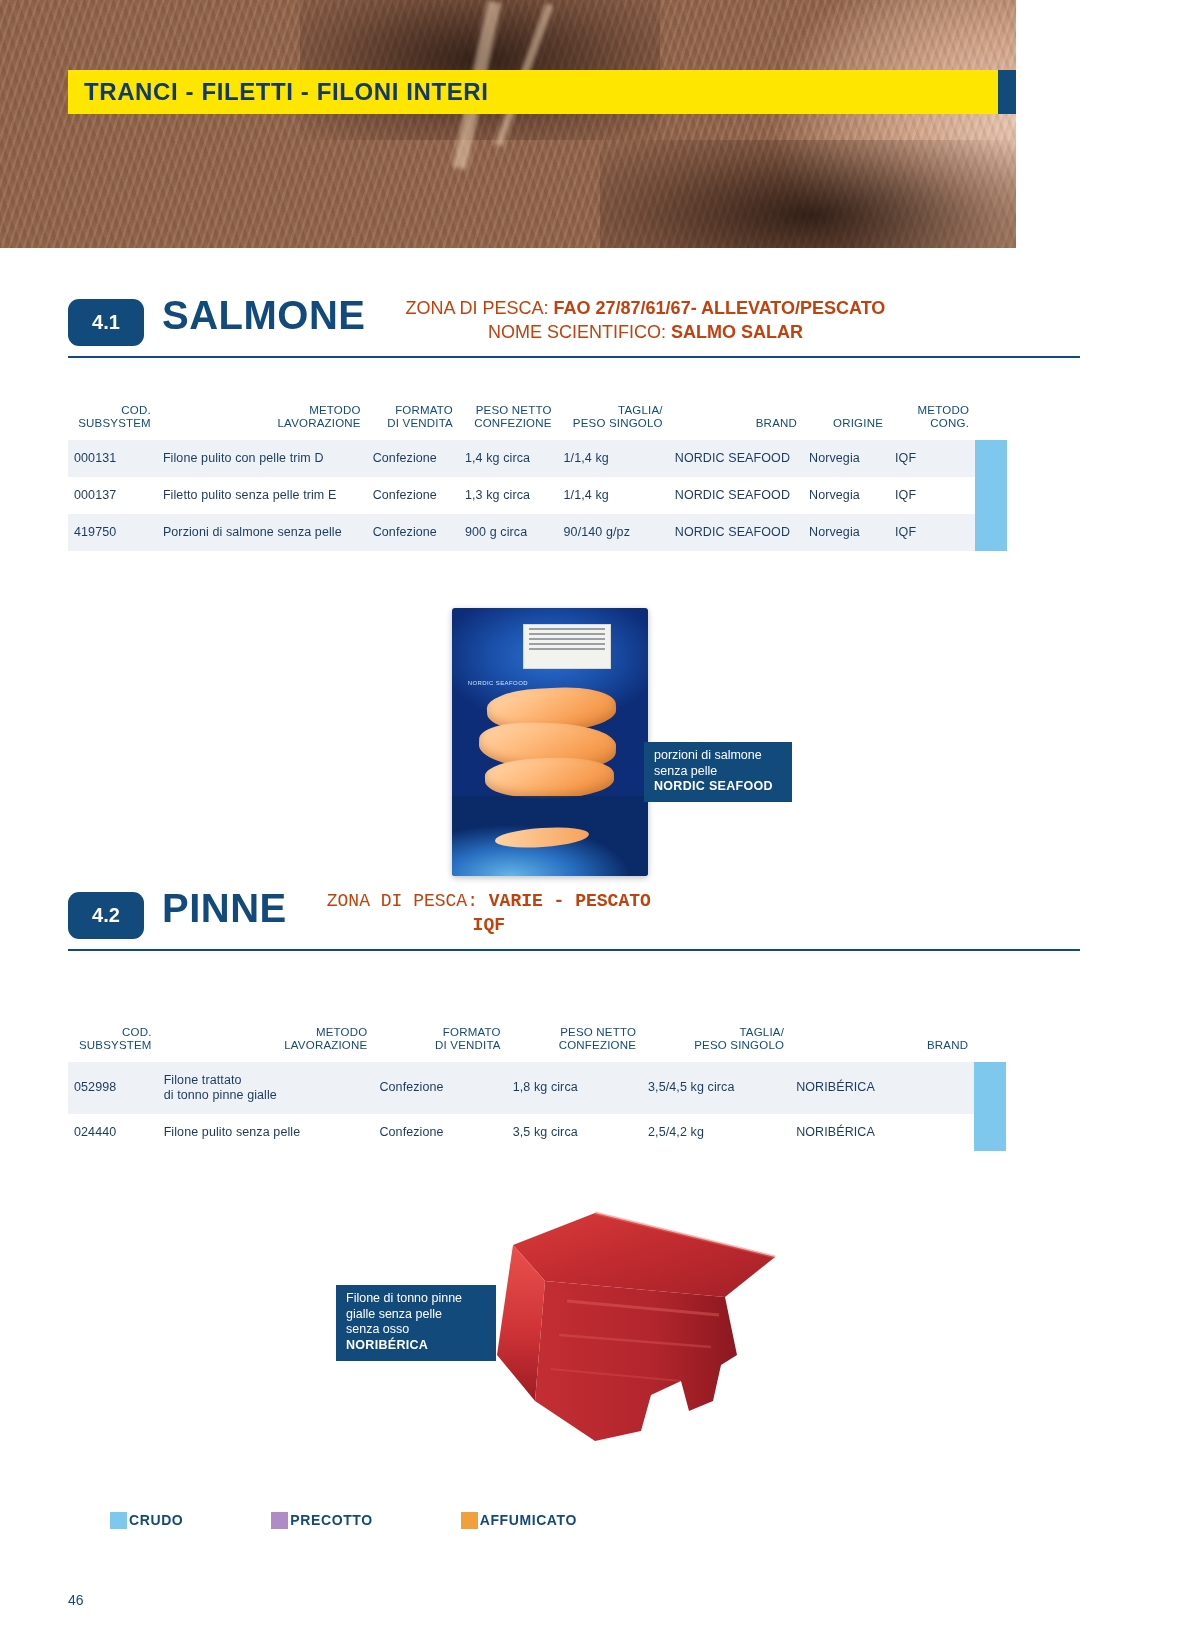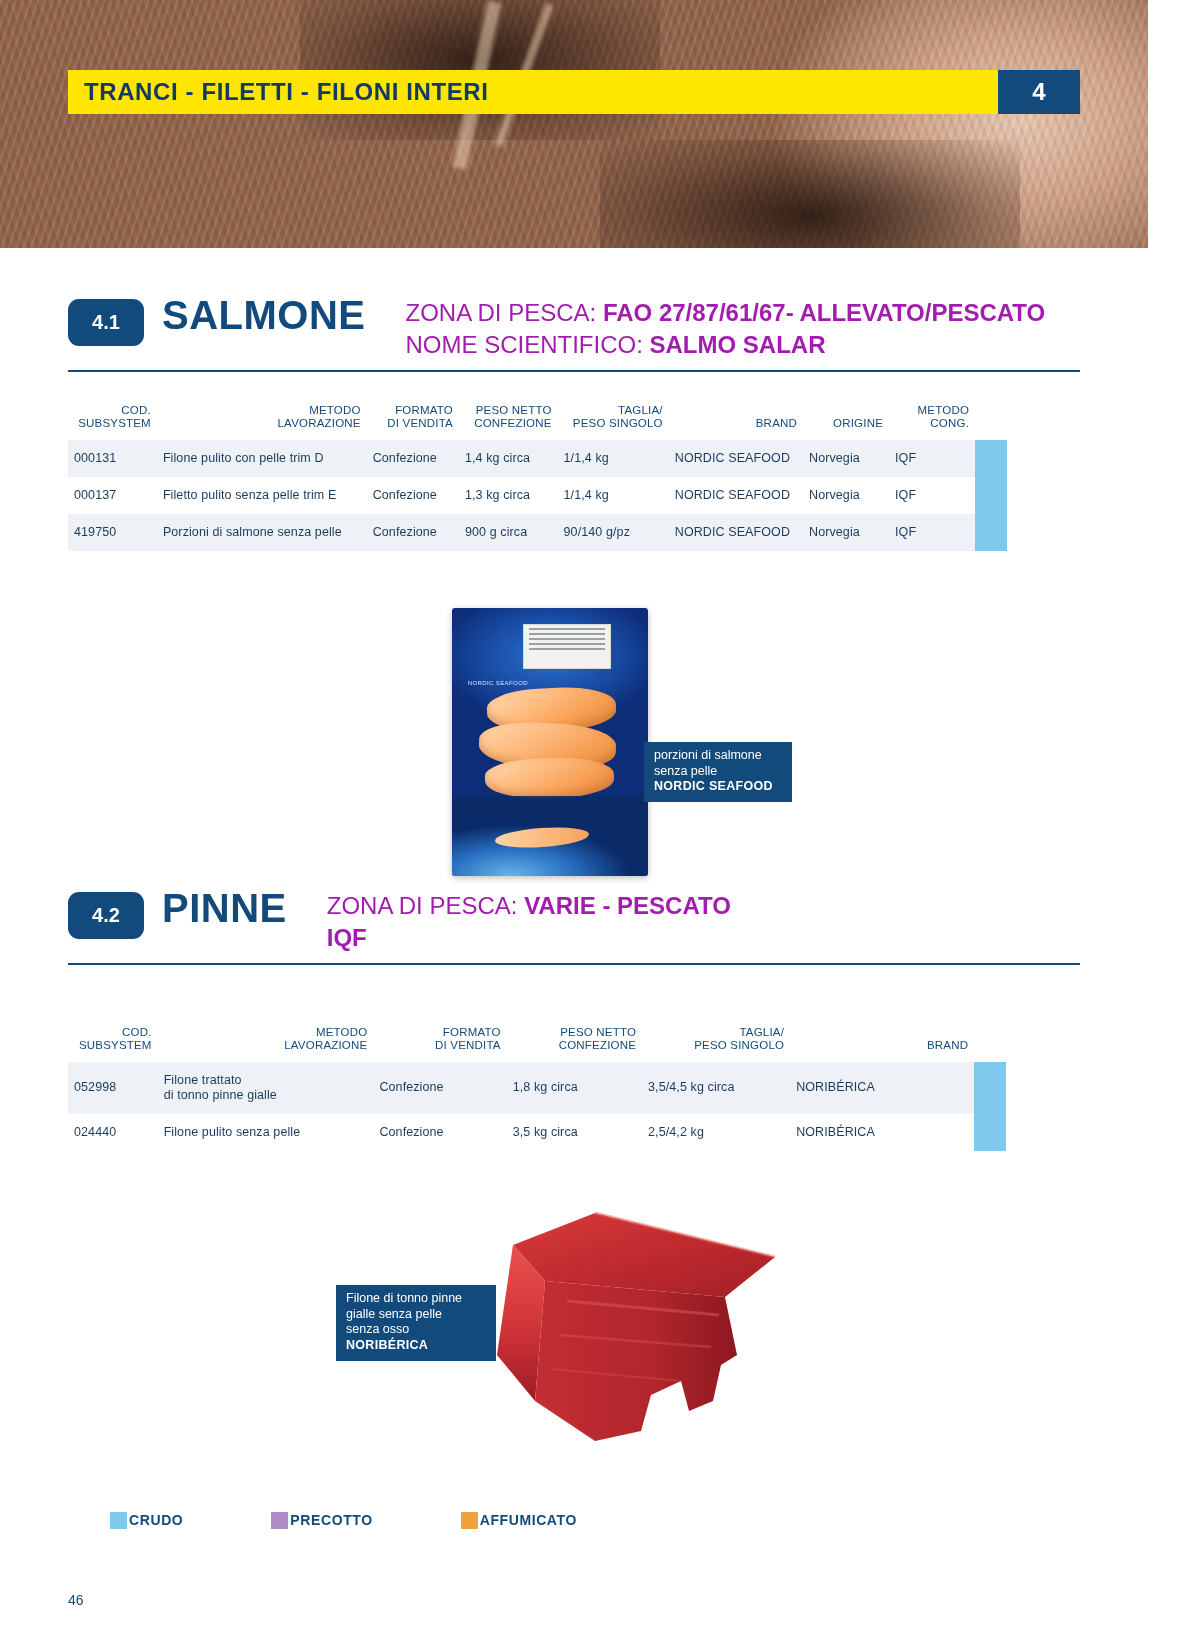--- a/index.html
+++ b/index.html
@@ -13,21 +13,21 @@
     position: relative;
     font-family: "Liberation Sans", sans-serif;
     color: #1b3a5c;
     overflow: hidden;
   }
 
   
   .hero {
     position: absolute;
     left: 0; top: 0;
-    width: 1148px;
+    width: 1016px;
     height: 248px;
     overflow: hidden;
     background: #c9856b;
   }
   .hero-bg {
     position: absolute;
     inset: 0;
     background:
       radial-gradient(ellipse 250px 180px at 1020px 120px, #e7c7b2 0%, #cfa286 45%, #b08468 75%, #8d6046 100%),
       radial-gradient(ellipse 300px 140px at 420px 60px, #3b2a22 0%, #6b4a38 40%, #a3765c 80%),
@@ -115,24 +115,25 @@
     font-weight: bold;
     color: #134a7c;
     letter-spacing: 0.5px;
     margin-left: 18px;
     line-height: 1;
     font-stretch: condensed;
     white-space: nowrap;
   }
   .sec-meta {
     margin-left: 40px;
-    font-size: 24px;
+    font-size: 18px;
     line-height: 1.32;
-    color: #a21caf;
+    color: #c2410c;
     padding-top: 2px;
+    text-align: center;
   }
   .sec-meta .lbl { font-weight: normal; }
   .sec-meta .val { font-weight: bold; }
   .sec-rule {
     height: 2px;
     background: #134a7c;
     margin-top: 10px;
   }
 
   
@@ -398,21 +399,21 @@
 <div class="callout" style="left:644px; top:742px; width:124px;">
   <div>porzioni di salmone</div>
   <div>senza pelle</div>
   <div class="brandline">NORDIC SEAFOOD</div>
 </div>
 
 <div class="section" style="top:888px;">
   <div class="sec-head">
     <div class="sec-num">4.2</div>
     <div class="sec-title">PINNE</div>
-    <div class="sec-meta" style="">
+    <div class="sec-meta" style="font-family:Liberation Mono, monospace;">
       <div>
         <span class="lbl">ZONA DI PESCA: </span><span class="val">VARIE - PESCATO</span>
       </div>
       <div>
         <span class="val">IQF</span>
       </div>
     </div>
   </div>
   <div class="sec-rule"></div>
 </div>

